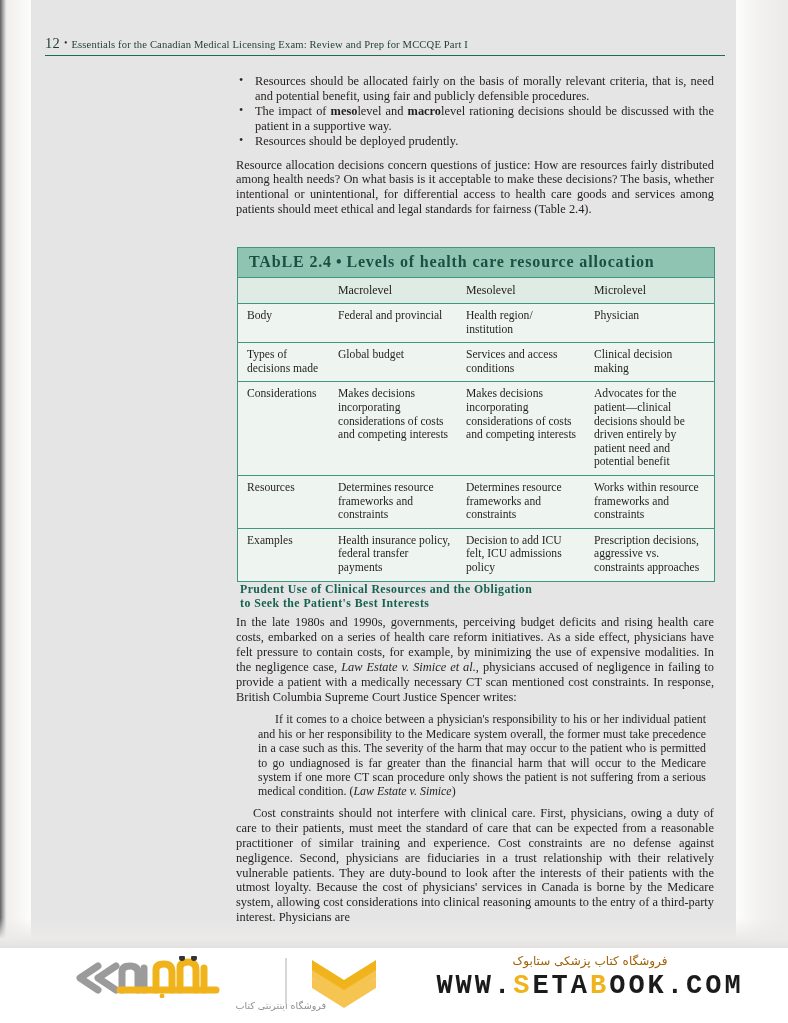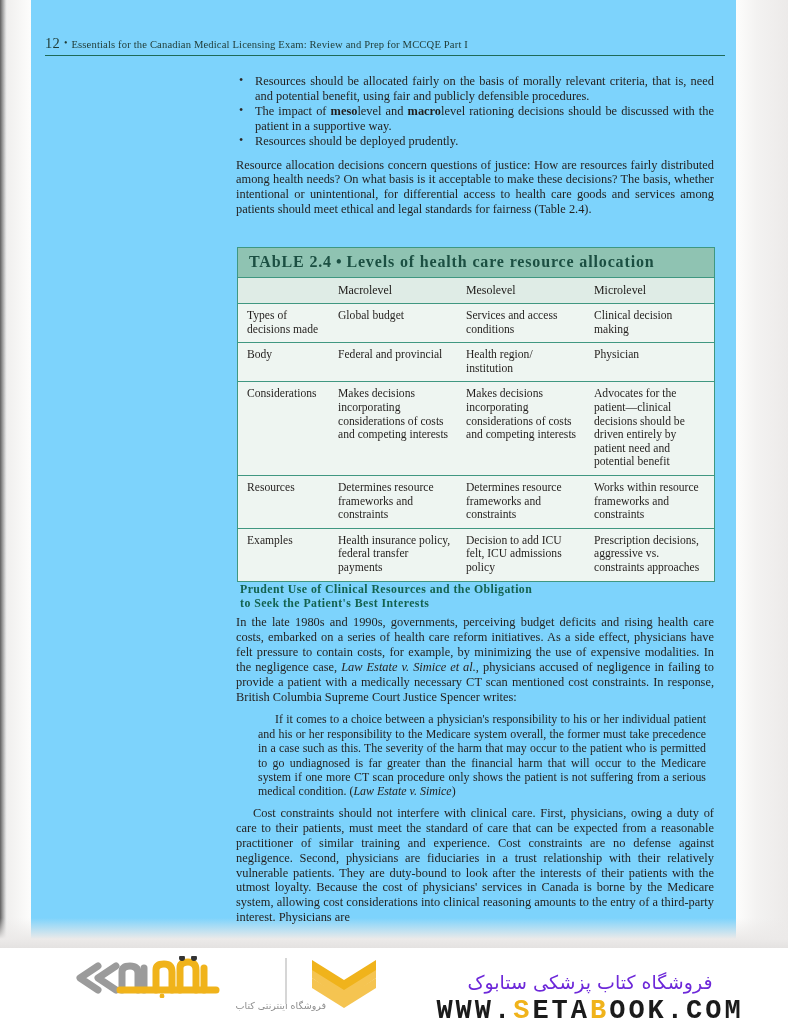--- a/index.html
+++ b/index.html
@@ -14,21 +14,21 @@
     font-family: "Liberation Serif", "DejaVu Serif", serif;
     overflow: hidden;
   }
 
   
   #page {
     position: absolute;
     left: 0; top: 0;
     width: 788px;
     height: 948px;
-    background: #7dd3fc;
+    background: #e5e5e5;
     overflow: hidden;
   }
   
   .gutter-left {
     position: absolute;
     left: 0; top: 0;
     width: 7px; height: 948px;
     background: linear-gradient(to right, #5f5f5f 0%, #9a9a9a 35%, #d8d8d8 75%, #f2f2f2 100%);
   }
   .gutter-left2 {
@@ -252,25 +252,24 @@
   }
   .right-block {
     position: absolute;
     left: 410px;
     top: 6px;
     width: 360px;
     text-align: center;
   }
   .fa-line {
     font-family: "DejaVu Sans", sans-serif;
-    font-size: 19px;
-    color: #6d28d9;
+    font-size: 12px;
+    color: #a16207;
     direction: rtl;
     margin-bottom: 3px;
-    margin-top: 17px;
   }
   .url-line {
     font-family: Liberation Mono, monospace;
     font-size: 27px;
     font-weight: bold;
     letter-spacing: 3px;
     color: #1b1b1b;
   }
   .url-line .gold { color: #f0b31b; }
 </style>
@@ -320,30 +319,30 @@
       <thead>
         <tr>
           <th class="lead"></th>
           <th>Macrolevel</th>
           <th>Mesolevel</th>
           <th>Microlevel</th>
         </tr>
       </thead>
       <tbody>
         <tr>
+          <td class="lead">Body</td>
+          <td>Federal and provincial</td>
+          <td>Health region/ institution</td>
+          <td>Physician</td>
+        </tr>
+        <tr>
           <td class="lead">Types of decisions made</td>
           <td>Global budget</td>
           <td>Services and access conditions</td>
           <td>Clinical decision making</td>
-        </tr>
-        <tr>
-          <td class="lead">Body</td>
-          <td>Federal and provincial</td>
-          <td>Health region/ institution</td>
-          <td>Physician</td>
         </tr>
         <tr>
           <td class="lead">Considerations</td>
           <td>Makes decisions incorporating considerations of costs and competing interests</td>
           <td>Makes decisions incorporating considerations of costs and competing interests</td>
           <td>Advocates for the patient—clinical decisions should be driven entirely by patient need and potential benefit</td>
         </tr>
         <tr>
           <td class="lead">Resources</td>
           <td>Determines resource frameworks and constraints</td>

